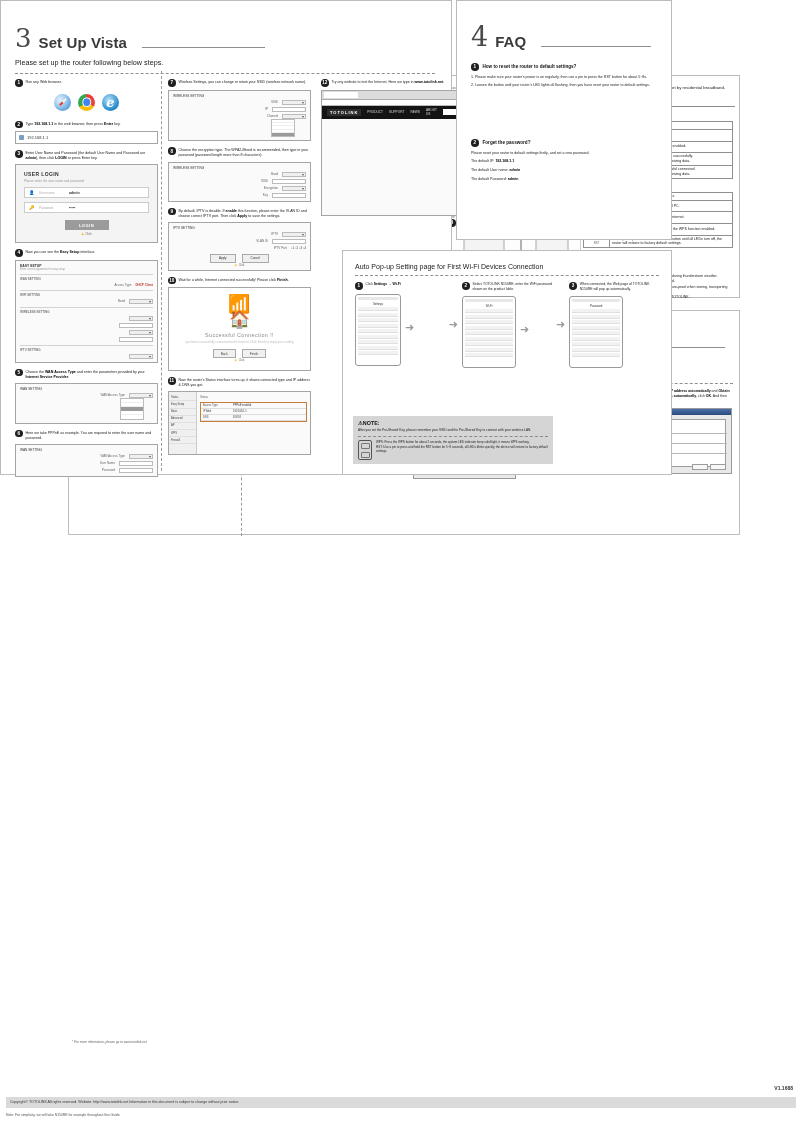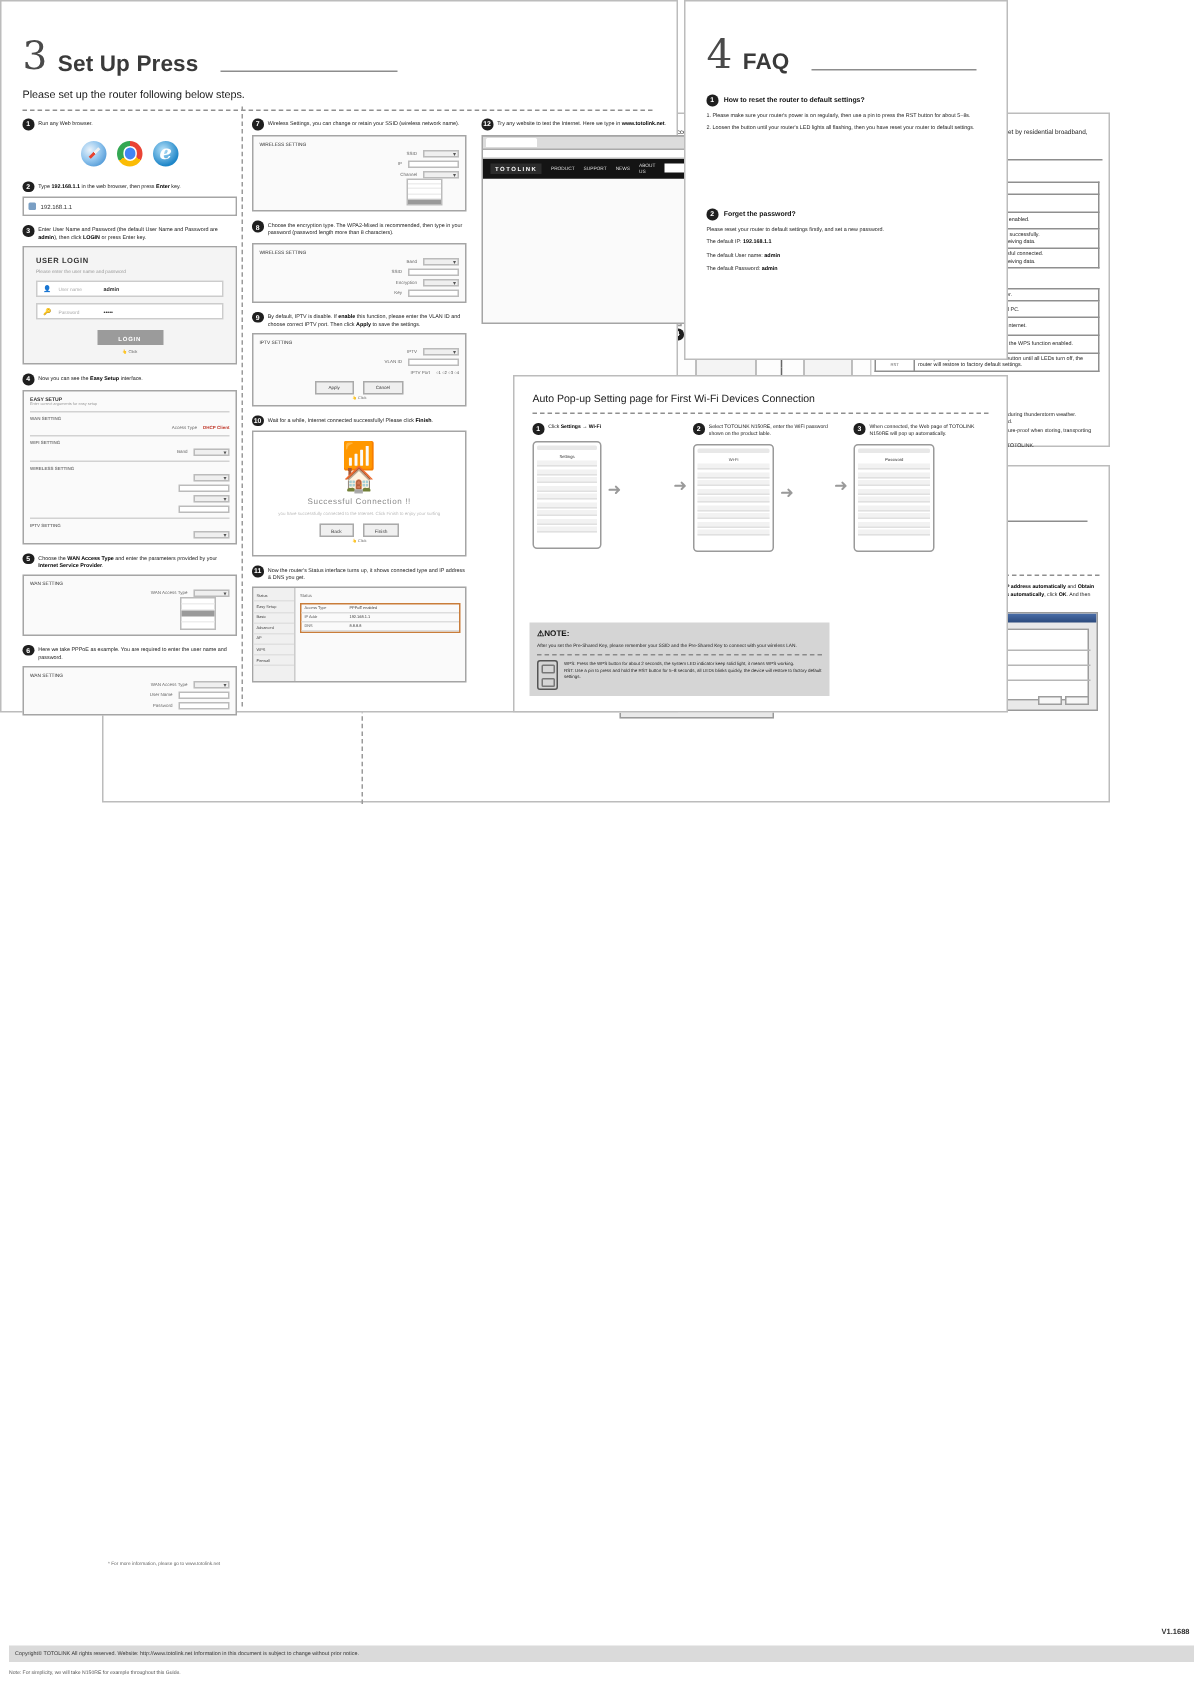--- a/index.html
+++ b/index.html
@@ -482,21 +482,21 @@
           </div>
         </div>
       </div>
   </div>
 
   <div id="sec34">
 
     <div class="panel" id="sec3">
       <div class="head">
         <span class="sec-num">3</span>
-        <span class="sec-title">Set Up Press</span>
+        <span class="sec-title">Set Up Vista</span>
         <span class="sec-rule"></span>
       </div>
       <div class="subtitle">Please set up the router following below steps.</div>
       <div class="dashrule"></div>
       <div class="dash-v" style="left:160px; top:70px; height:400px;"></div>
 
       <div class="col3" id="c1">
           <div class="rstep">
             <div class="hd">
               <span class="bnum sm">1</span>

